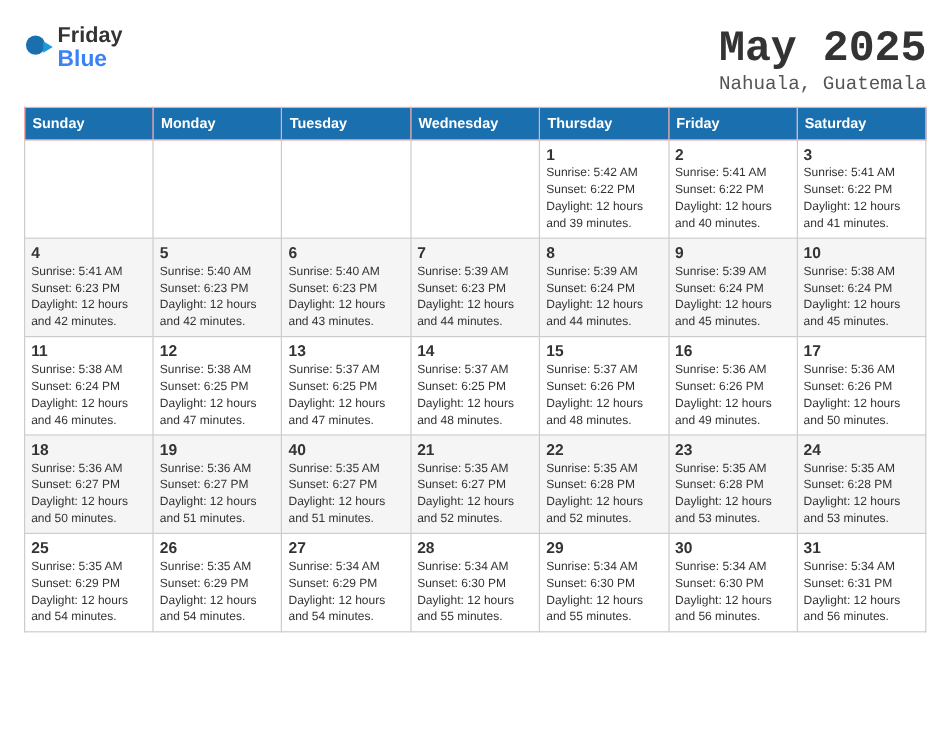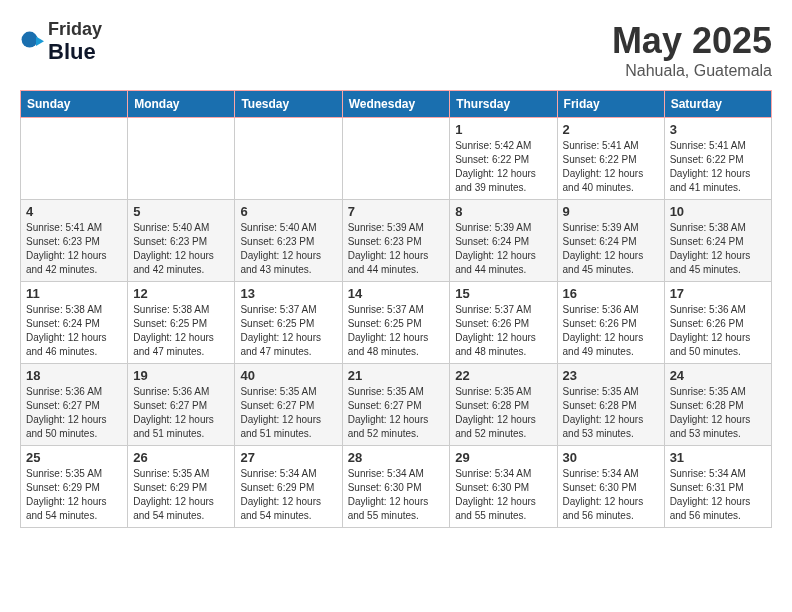--- a/index.html
+++ b/index.html
@@ -24,31 +24,32 @@
       display: flex;
       flex-direction: column;
       line-height: 1.1;
     }
     .logo-general {
       font-size: 18px;
       font-weight: bold;
       color: #333;
     }
     .logo-blue {
-      font-size: 22px;
-      font-weight: bold;
-      color: #0f172a;
+      font-size: 19px;
+      font-weight: bold;
+      color: #3b82f6;
     }
     .logo-icon {
       width: 24px;
       height: 24px;
       margin-right: 4px;
     }
     .title-block {
       text-align: right;
+      font-family: Liberation Mono, monospace;
     }
     .month-year {
       font-size: 36px;
       font-weight: bold;
       color: #333;
     }
     .location {
       font-size: 16px;
       color: #555;
     }

